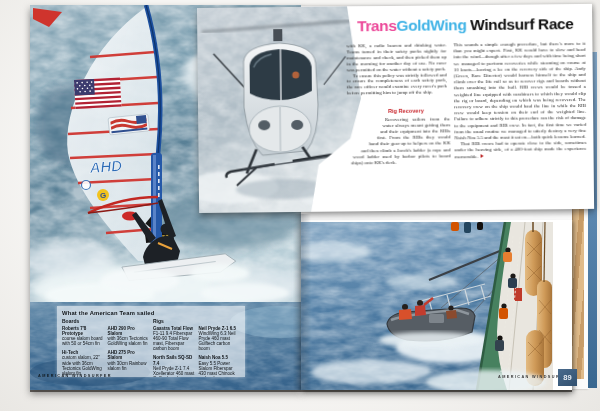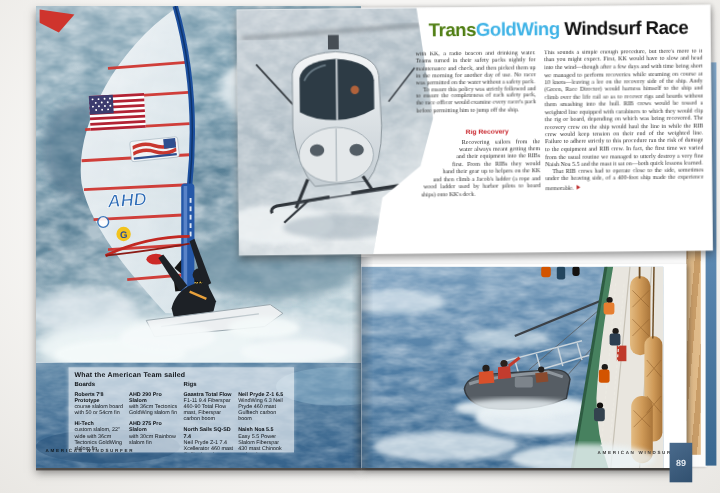--- a/index.html
+++ b/index.html
@@ -35,21 +35,21 @@
   #ship-photo{position:absolute;left:0;top:2px;width:252px;height:168px;overflow:hidden;}
 
   
   #card{left:197px;top:8px;width:395px;height:205px;background:#fff;z-index:5;
     transform:rotate(-0.6deg);transform-origin:0 0;
     box-shadow:0 4px 6px rgba(30,30,30,.4),2px 0 4px rgba(30,30,30,.2);}
   #heli-photo{position:absolute;left:0;top:0;width:165px;height:205px;
     clip-path:polygon(0 0,150px 0,163px 92px,152px 132px,120px 158px,112px 205px,0 205px);}
   #card-title{position:absolute;left:160px;top:11px;width:232px;
     font-size:15.5px;font-weight:bold;letter-spacing:-0.4px;white-space:nowrap;color:#101010;}
-  .tred{color:#4d7c0f;} .tblue{color:#3fb3e6;}
+  .tred{color:#ec4899;} .tblue{color:#3fb3e6;}
   .bodycol{position:absolute;font-family:"Liberation Serif",serif;font-size:5px;
     line-height:5.9px;text-align:justify;color:#2a2a2a;overflow:hidden;}
   #col1{left:149px;top:37px;width:100px;height:64px;}
   #col2{left:256px;top:37px;width:132px;height:148px;line-height:6.2px;}
   .bodycol p{margin:0;}
   .bodycol p.ind{text-indent:6px;}
   #rig-block{left:110px;top:102px;width:142px;height:92px;line-height:6.2px;}
   #rig-float{float:left;width:80px;height:76px;
     shape-outside:polygon(0 0,80px 0,70px 26px,44px 46px,36px 76px,0 76px);
     clip-path:polygon(0 0,80px 0,70px 26px,44px 46px,36px 76px,0 76px);}
@@ -67,21 +67,21 @@
   .ecol{width:25%;font-size:4.5px;line-height:5.1px;}
   .ehead{font-weight:bold;font-size:5px;height:7px;}
   .entry{margin-bottom:4px;}
   .entry b{display:block;font-size:4.5px;}
   .entry span{display:block;}
 
   
   .folio{font-size:3.8px;font-weight:bold;letter-spacing:1.4px;z-index:6;color:#14100d;}
   #folio-left{left:38px;top:374px;color:#0e1418;opacity:.9;}
   #folio-right{left:498px;top:375px;color:#3a3a3a;}
-  #page-badge{left:558px;top:369px;width:19px;height:33px;z-index:6;
+  #page-badge{left:558px;top:369px;width:19px;height:17px;z-index:6;
     background:linear-gradient(145deg,#4a6b8d,#31506f);color:#e8edf3;
     font-size:7.5px;font-weight:bold;display:flex;align-items:center;justify-content:center;}
 </style>
 </head>
 <body>
 
 <div id="stage">
 
   <div class="abs stack-strip">
     <div class="stack-echo-blue"></div>

